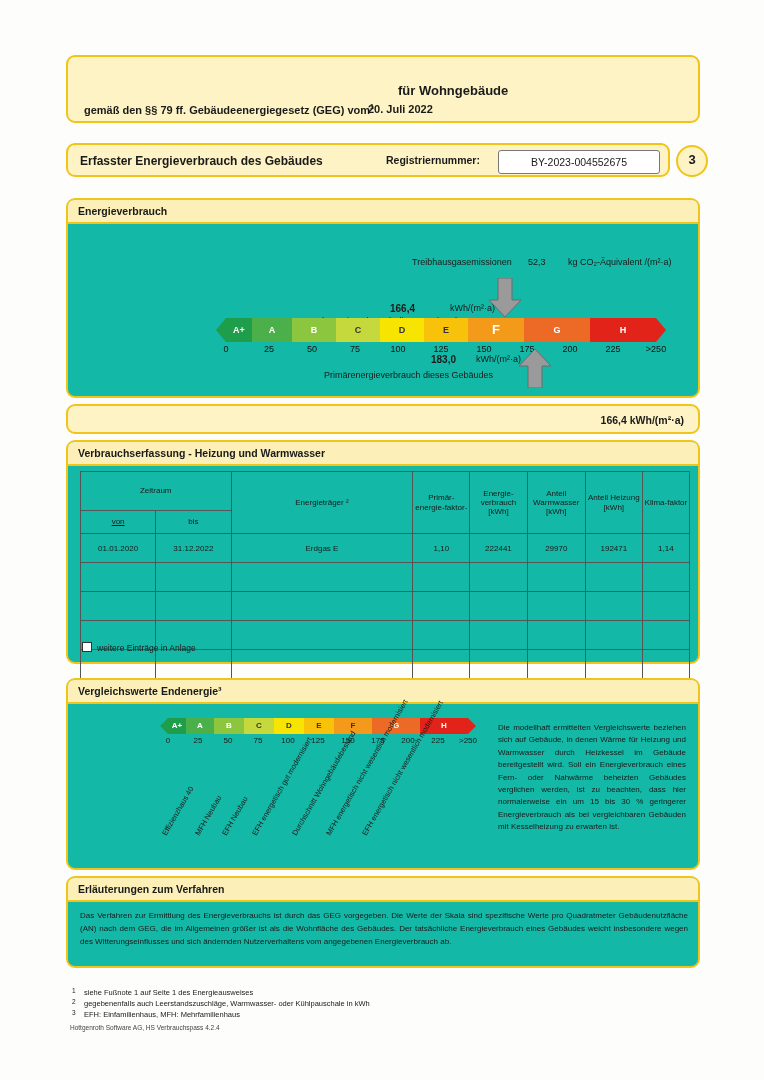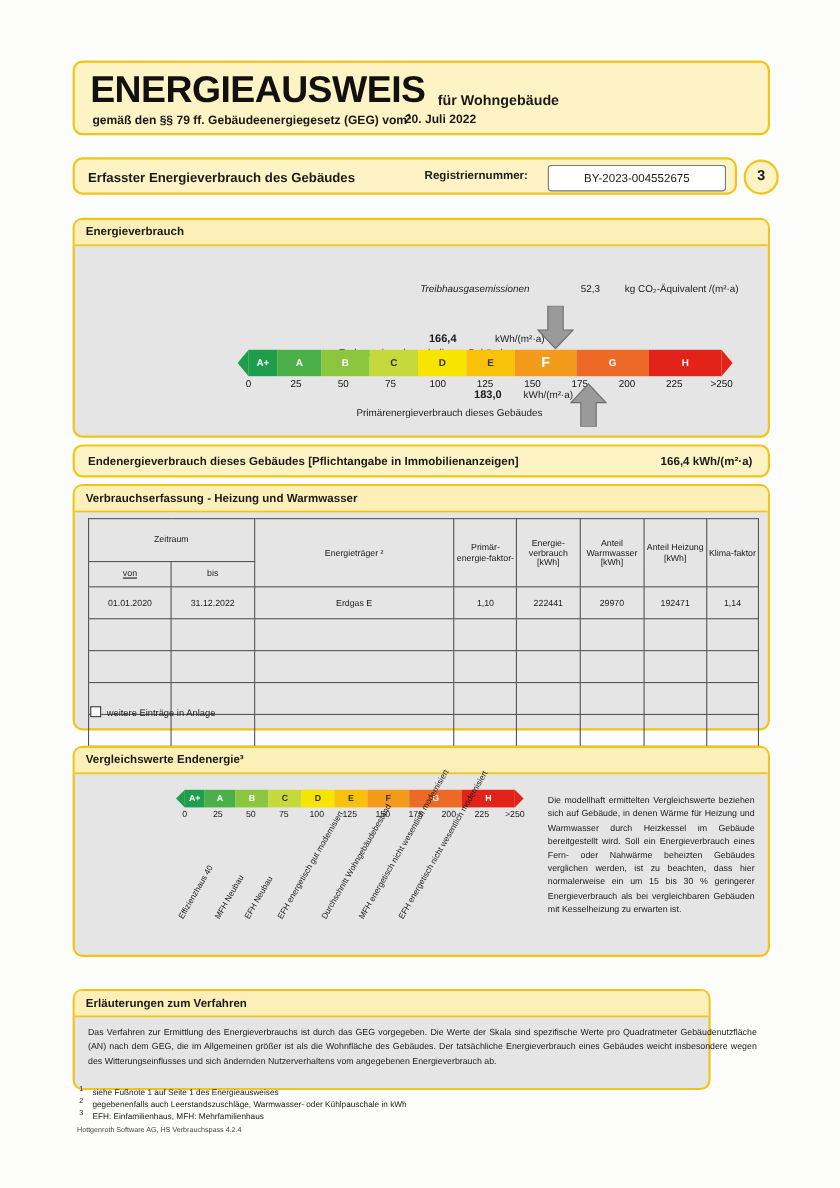--- a/index.html
+++ b/index.html
@@ -13,21 +13,21 @@
   }
   .page{
     position:absolute;
     left:0;top:0;width:764px;height:1080px;
     background:#fdfdfb;
   }
   .panel{
     position:absolute;
     border:2px solid #f0c419;
     border-radius:9px;
-    background:#e5e5e5;
+    background:#14b8a6;
     box-sizing:border-box;
   }
   .panel-head{
     background:#fdefb8;
     border-bottom:2px solid #f0c419;
     border-radius:6px 6px 0 0;
     font-weight:bold;
     font-size:10.5px;
     padding:5px 10px;
     box-sizing:border-box;
@@ -67,21 +67,21 @@
     position:absolute;left:676px;top:145px;width:28px;height:28px;
     border:2px solid #f0c419;border-radius:50%;
     background:#fdf3c4;
     font-size:13px;font-weight:bold;text-align:center;line-height:26px;
   }
 
   
   #ev-panel{left:66px;top:198px;width:634px;height:200px;}
   #ev-head{width:100%;}
   .ev-line{position:absolute;font-size:9px;}
-  #ev-ghg-label{left:314px;top:57px;font-weight:normal;font-style:italic;}
+  #ev-ghg-label{left:344px;top:57px;font-weight:normal;}
   #ev-ghg-value{left:460px;top:57px;}
   #ev-ghg-unit{left:500px;top:57px;}
   #ev-end-label{left:240px;top:86px;margin-top:30px;}
   #ev-end-value{left:322px;top:103px;font-weight:bold;font-size:10px;}
   #ev-end-unit{left:382px;top:103px;}
   #ev-prim-value{left:363px;top:154px;font-weight:bold;font-size:10px;text-align:right;}
   #ev-prim-unit{left:408px;top:154px;}
   #ev-prim-label{left:256px;top:170px;}
 
   .arrow-down{
@@ -157,21 +157,21 @@
   .vwlabel{
     position:absolute;font-size:7.5px;white-space:nowrap;
     transform:rotate(-60deg);transform-origin:left bottom;
   }
   #vw-text{
     position:absolute;left:430px;top:42px;width:188px;
     font-size:8px;line-height:1.55;text-align:justify;
   }
 
   
-  #er-panel{left:66px;top:899px;width:580px;height:92px;}
+  #er-panel{left:66px;top:876px;width:634px;height:92px;}
   #er-head{width:100%;}
   #er-text{
     position:absolute;left:12px;top:32px;width:608px;
     font-size:8px;line-height:1.6;text-align:justify;
   }
 
   
   .footnote{position:absolute;font-size:7.5px;}
   #fn1{left:84px;top:988px;}
   #fn2{left:84px;top:999px;}
@@ -180,21 +180,20 @@
   #software{position:absolute;left:70px;top:1024px;font-size:6.5px;color:#444;}
 
   sup{font-size:0.65em;vertical-align:super;}
 </style>
 </head>
 <body>
 
 <div class="page">
 
   <div class="panel" id="title-panel">
-    <div id="title-main">ENERGIEAUSWEIS</div>
     <div id="title-sub">für Wohngebäude</div>
     <div id="title-law"><span>gemäß den §§ 79 ff. Gebäudeenergiegesetz (GEG) vom</span><sup>1</sup></div>
     <div id="title-date">20. Juli 2022</div>
   </div>
 
   <div class="panel" id="reg-panel">
     <div id="reg-label">Erfasster Energieverbrauch des Gebäudes</div>
     <div id="reg-regtext">Registriernummer:</div>
     <div id="reg-value">BY-2023-004552675</div>
   </div>
@@ -247,21 +246,20 @@
     <svg class="arrow-up" viewBox="0 0 34 40">
       <polygon points="17,1 33,18 24,18 24,40 10,40 10,18 1,18" fill="#9a9a9a" stroke="#6d6d6d" stroke-width="1"></polygon>
     </svg>
 
     <div class="ev-line" id="ev-prim-value">183,0</div>
     <div class="ev-line" id="ev-prim-unit">kWh/(m²·a)</div>
     <div class="ev-line" id="ev-prim-label">Primärenergieverbrauch dieses Gebäudes</div>
   </div>
 
   <div class="panel" id="pflicht-panel">
-    <div id="pflicht-label">Endenergieverbrauch dieses Gebäudes [Pflichtangabe in Immobilienanzeigen]</div>
     <div id="pflicht-value">166,4 kWh/(m²·a)</div>
   </div>
 
   <div class="panel" id="vb-panel">
     <div class="panel-head" id="vb-head">Verbrauchserfassung - Heizung und Warmwasser</div>
     <table class="vb">
       <thead>
         <tr>
           <th colspan="2" style="width:150px;">Zeitraum</th>
           <th rowspan="2" style="width:190px;">Energieträger ²</th>

